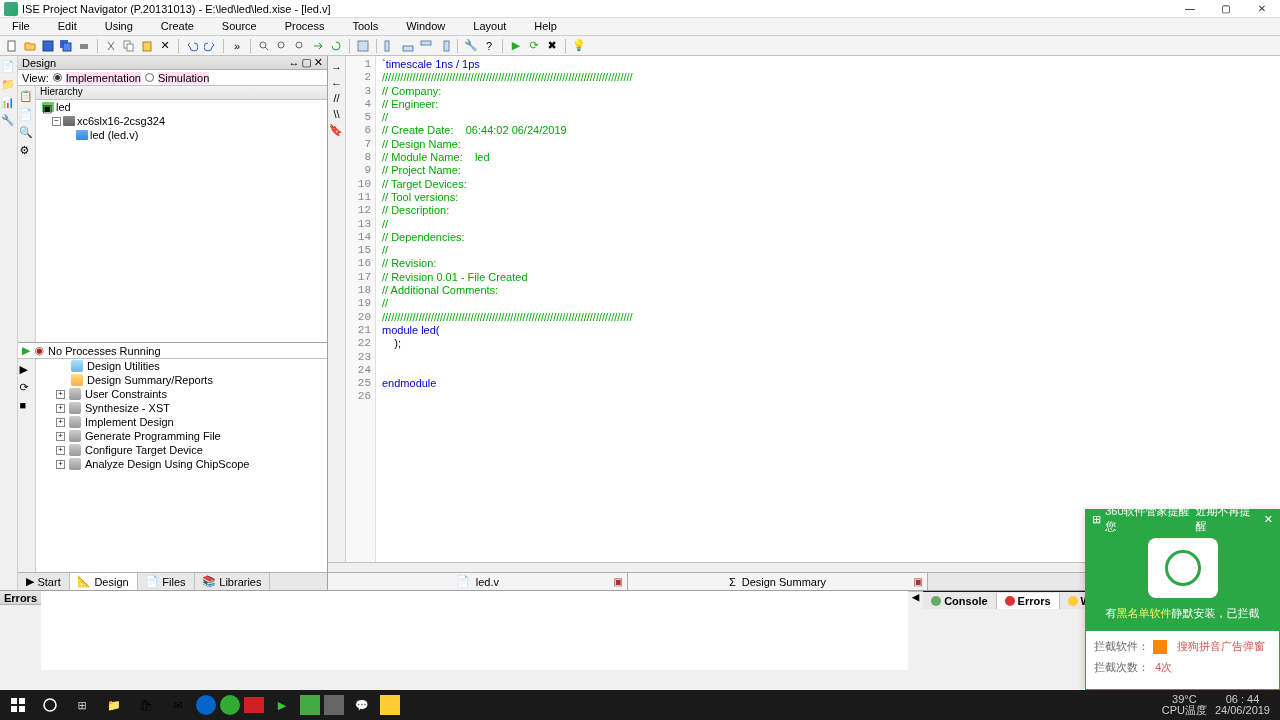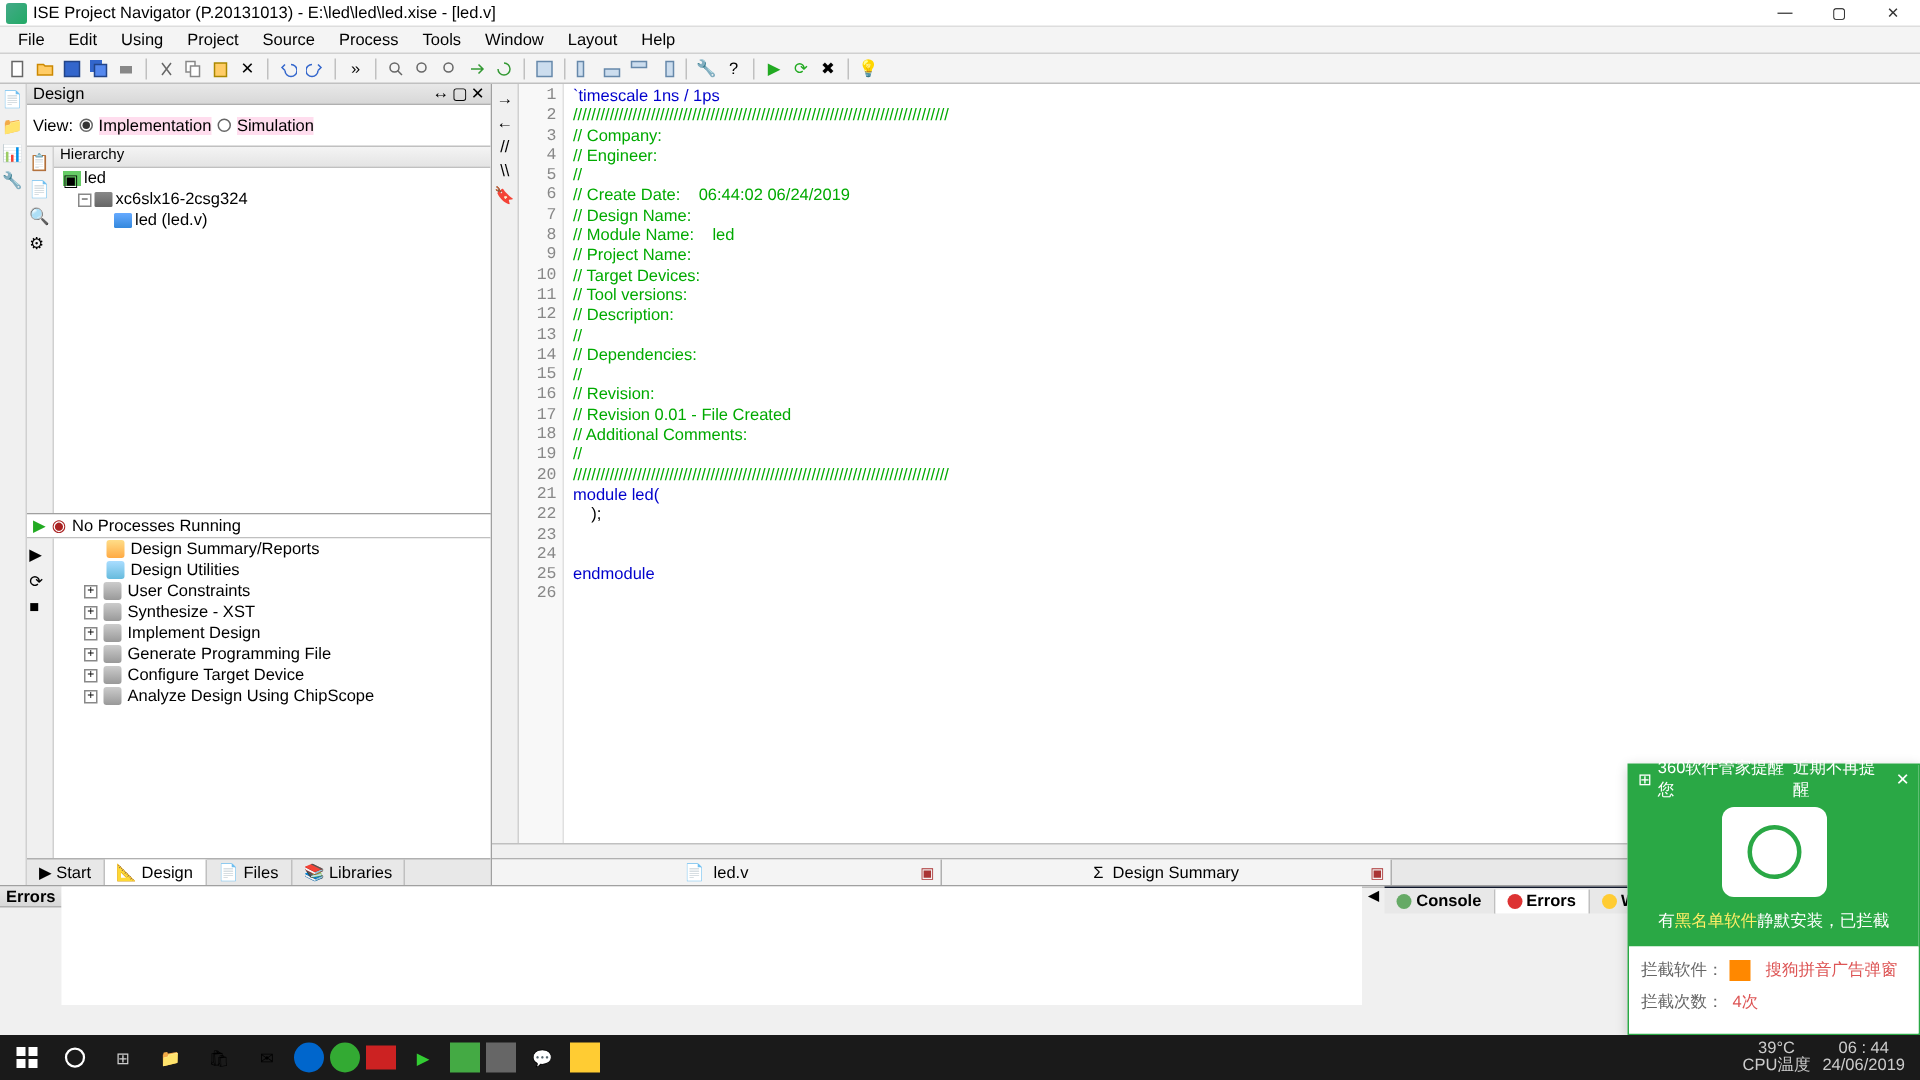--- a/index.html
+++ b/index.html
@@ -7,39 +7,39 @@
 
 
 .titlebar { height: 18px; background: #fff; display: flex; align-items: center; padding: 0 4px; border-bottom: 1px solid #ddd; }
 .titlebar .icon { width: 14px; height: 14px; margin-right: 4px; background: linear-gradient(135deg,#4a8,#2a6); border-radius: 2px; }
 .titlebar .title { flex: 1; font-size: 11px; }
 .titlebar .winbtns { display: flex; gap: 8px; }
 .titlebar .winbtn { width: 28px; height: 16px; display: flex; align-items: center; justify-content: center; font-size: 10px; }
 .titlebar .winbtn.close { color: #333; }
 
 
-.menubar { height: 18px; background: #f4f4f4; display: flex; align-items: center; padding: 0 6px; gap: 4px; border-bottom: 1px solid #d0d0d0; }
+.menubar { height: 18px; background: #f4f4f4; display: flex; align-items: flex-start; padding: 0 6px; gap: 16px; border-bottom: 1px solid #d0d0d0; }
 .menubar span { padding: 2px 6px; cursor: default; }
 
 
 .toolbars { height: 20px; background: #f4f4f4; display: flex; align-items: center; padding: 0 4px; gap: 2px; border-bottom: 1px solid #c0c0c0; }
 .tbtn { width: 16px; height: 16px; border: 1px solid transparent; display: inline-flex; align-items: center; justify-content: center; }
 .tbtn svg { width: 12px; height: 12px; }
 .tsep { width: 1px; height: 14px; background: #c0c0c0; margin: 0 3px; }
 
 
 .main { display: flex; height: 534px; }
 .leftcol { width: 310px; display: flex; flex-direction: column; border-right: 1px solid #a0a0a0; }
 .vtoolbar { width: 18px; background: #f0f0f0; border-right: 1px solid #d0d0d0; display: flex; flex-direction: column; gap: 4px; padding-top: 4px; align-items: center; }
 .vtoolbar .vbtn { width: 14px; height: 14px; }
 
 
 .panelheader { background: linear-gradient(#e8e8e8,#d8d8d8); height: 14px; padding: 0 4px; display: flex; align-items: center; font-size: 10px; border-bottom: 1px solid #b0b0b0; }
 .panelheader .pctrls { margin-left: auto; display: flex; gap: 2px; font-size: 9px; }
-.viewrow { height: 28px; background: #fff; border-bottom: 1px solid #c0c0c0; display: flex; align-items: center; padding: 0 4px; font-size: 10px; gap: 4px; }
+.viewrow { height: 16px; background: #fff; border-bottom: 1px solid #c0c0c0; display: flex; align-items: center; padding: 0 4px; font-size: 10px; gap: 4px; }
 .radio { width: 9px; height: 9px; border: 1px solid #666; border-radius: 50%; display: inline-flex; align-items: center; justify-content: center; }
 .radio.on::after { content:""; width:5px; height:5px; background:#333; border-radius:50%; }
 
 .treepanel { flex: 1; display: flex; background: #fff; }
 .treecontent { flex: 1; overflow: auto; }
 .treehdr { background: linear-gradient(#f4f4f4,#e4e4e4); height: 14px; padding: 0 4px; font-size: 10px; border-bottom: 1px solid #c0c0c0; }
 .treeitem { padding: 1px 2px; display: flex; align-items: center; gap: 2px; font-size: 10px; }
 .expander { width: 9px; height: 9px; border: 1px solid #888; display: inline-flex; align-items: center; justify-content: center; font-size: 8px; line-height: 1; }
 .ticon { width: 12px; height: 10px; display: inline-block; }
 .ticon.chip { background: linear-gradient(#888,#666); border-radius: 1px; }
@@ -117,21 +117,21 @@
     <div class="winbtn">—</div>
     <div class="winbtn">▢</div>
     <div class="winbtn close">✕</div>
   </div>
 </div>
 
 <div class="menubar" id="menubar">
     <span>File</span>
     <span>Edit</span>
     <span>Using</span>
-    <span>Project</span>
+    <span>Create</span>
     <span>Source</span>
     <span>Process</span>
     <span>Tools</span>
     <span>Window</span>
     <span>Layout</span>
     <span>Help</span>
   </div>
 
 <div class="toolbars">
   <div class="tbtn">
@@ -317,27 +317,27 @@
       </div>
       <div style="display:flex;flex:1">
         <div class="vtoolbar">
           <div class="vbtn">▶</div>
           <div class="vbtn">⟳</div>
           <div class="vbtn">■</div>
         </div>
         <div class="proclist" id="proclist">
             <div class="procitem" style="padding-left: 20px;">
               <span style="width: 11px; display: inline-block;"></span>
+              <span class="picon util"></span>
+              <span>Design Utilities</span>
+            </div>
+            <div class="procitem" style="padding-left: 20px;">
+              <span style="width: 11px; display: inline-block;"></span>
               <span class="picon report"></span>
               <span>Design Summary/Reports</span>
-            </div>
-            <div class="procitem" style="padding-left: 20px;">
-              <span style="width: 11px; display: inline-block;"></span>
-              <span class="picon util"></span>
-              <span>Design Utilities</span>
             </div>
             <div class="procitem" style="padding-left: 20px;">
               <span class="expander">+</span>
               <span class="picon wrench"></span>
               <span>User Constraints</span>
             </div>
             <div class="procitem" style="padding-left: 20px;">
               <span class="expander">+</span>
               <span class="picon wrench"></span>
               <span>Synthesize - XST</span>

